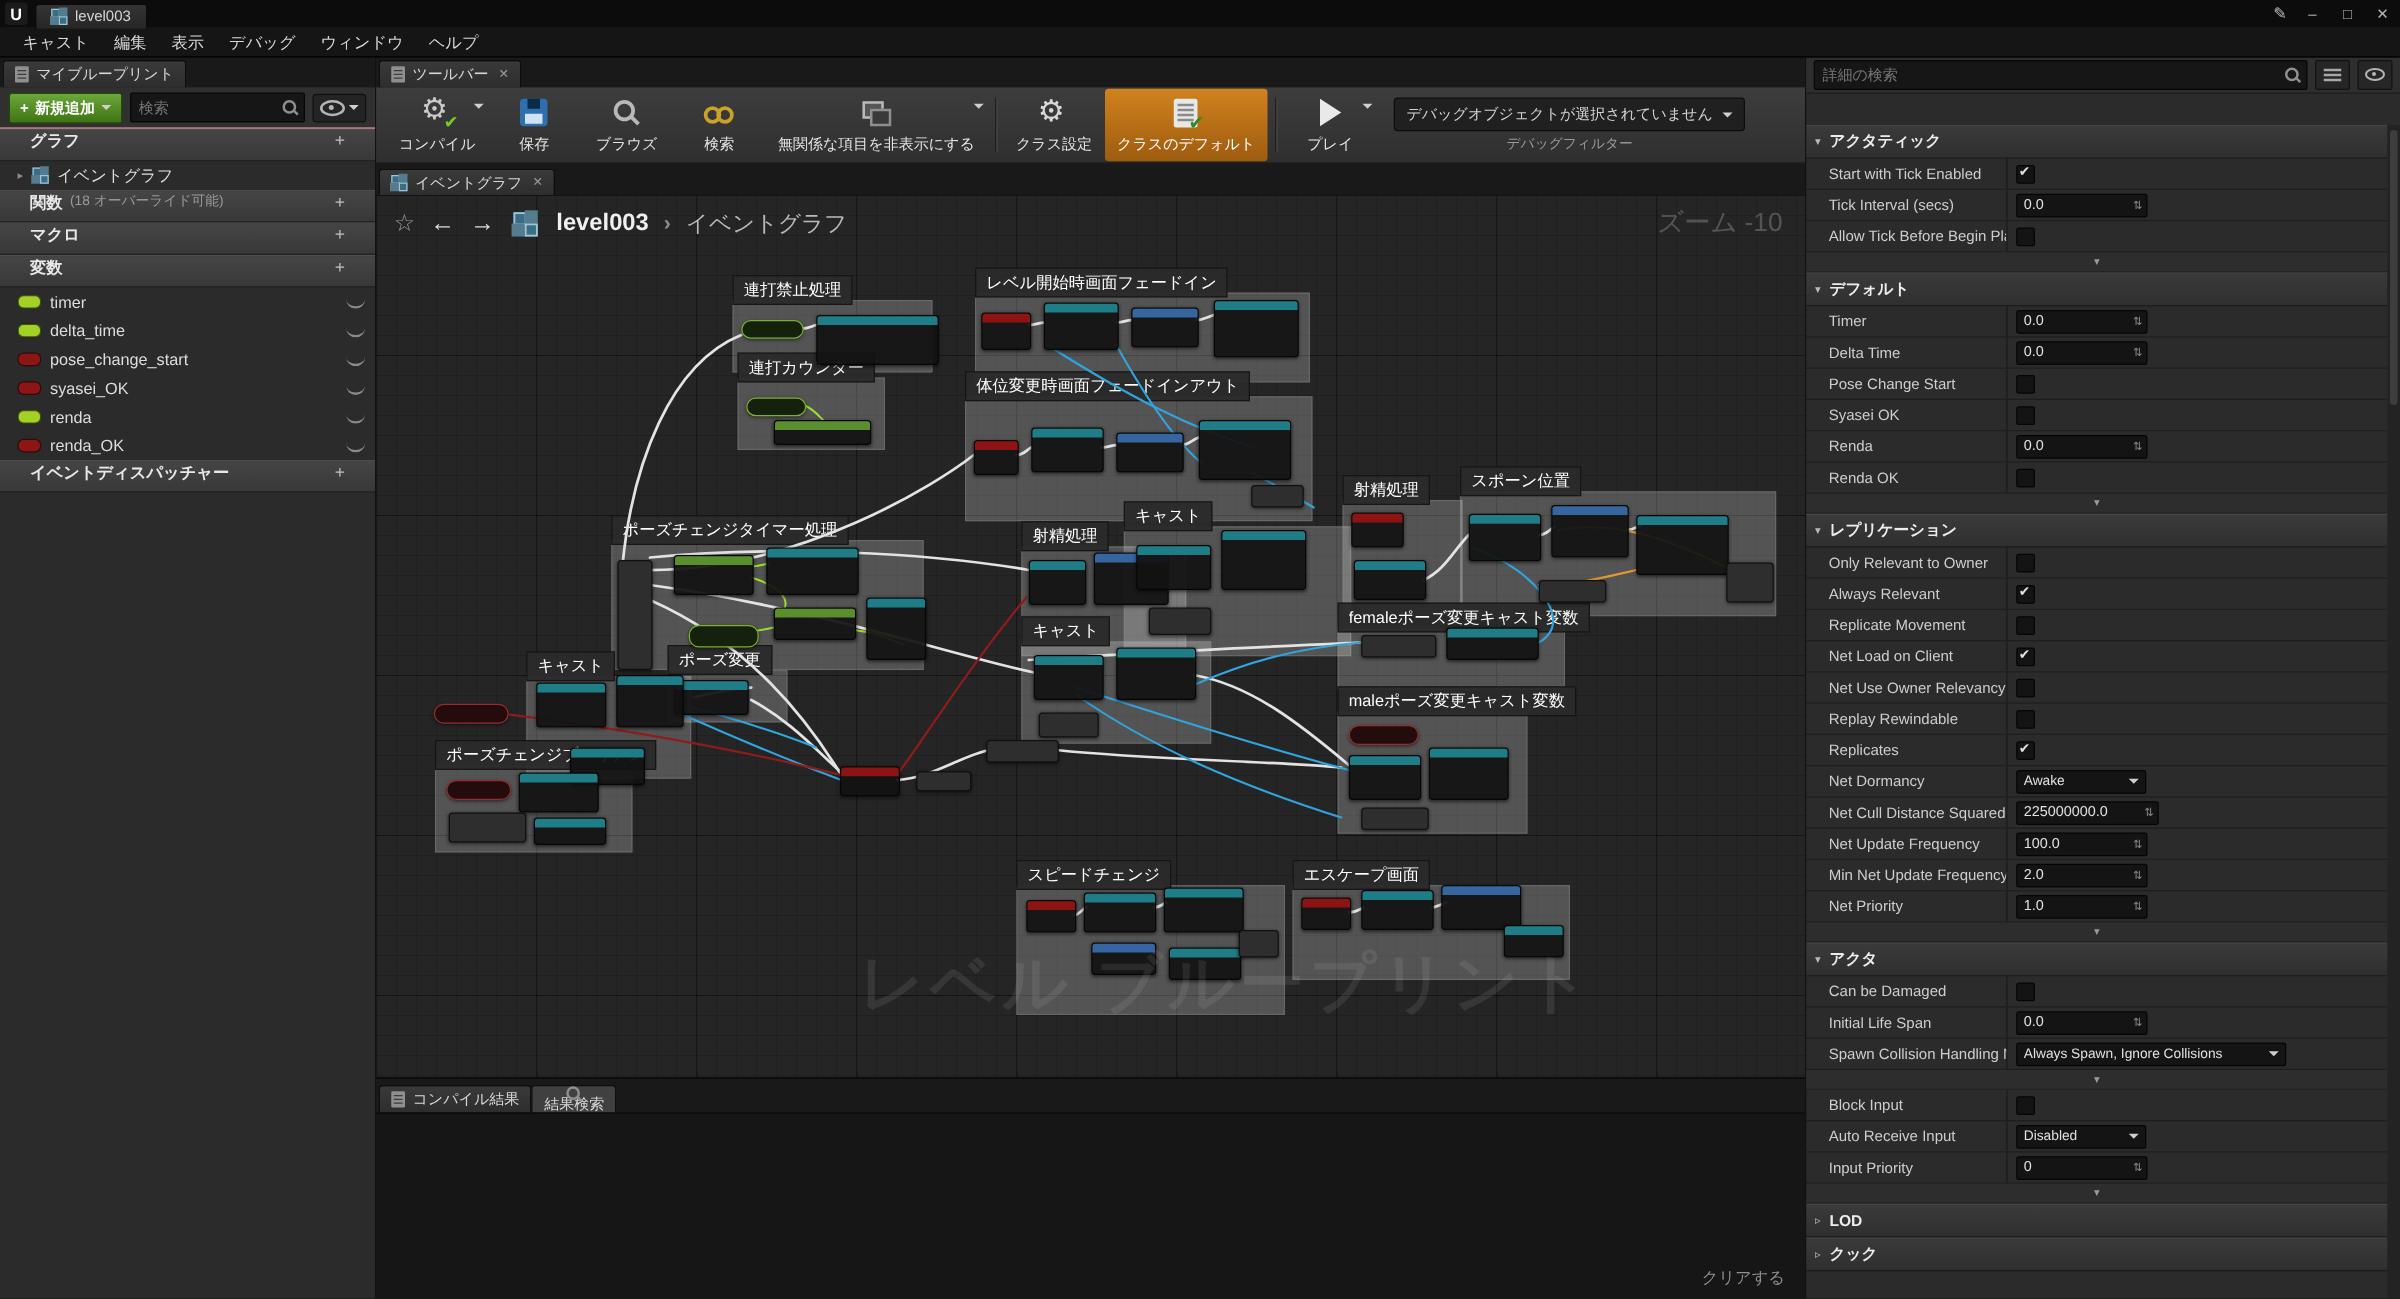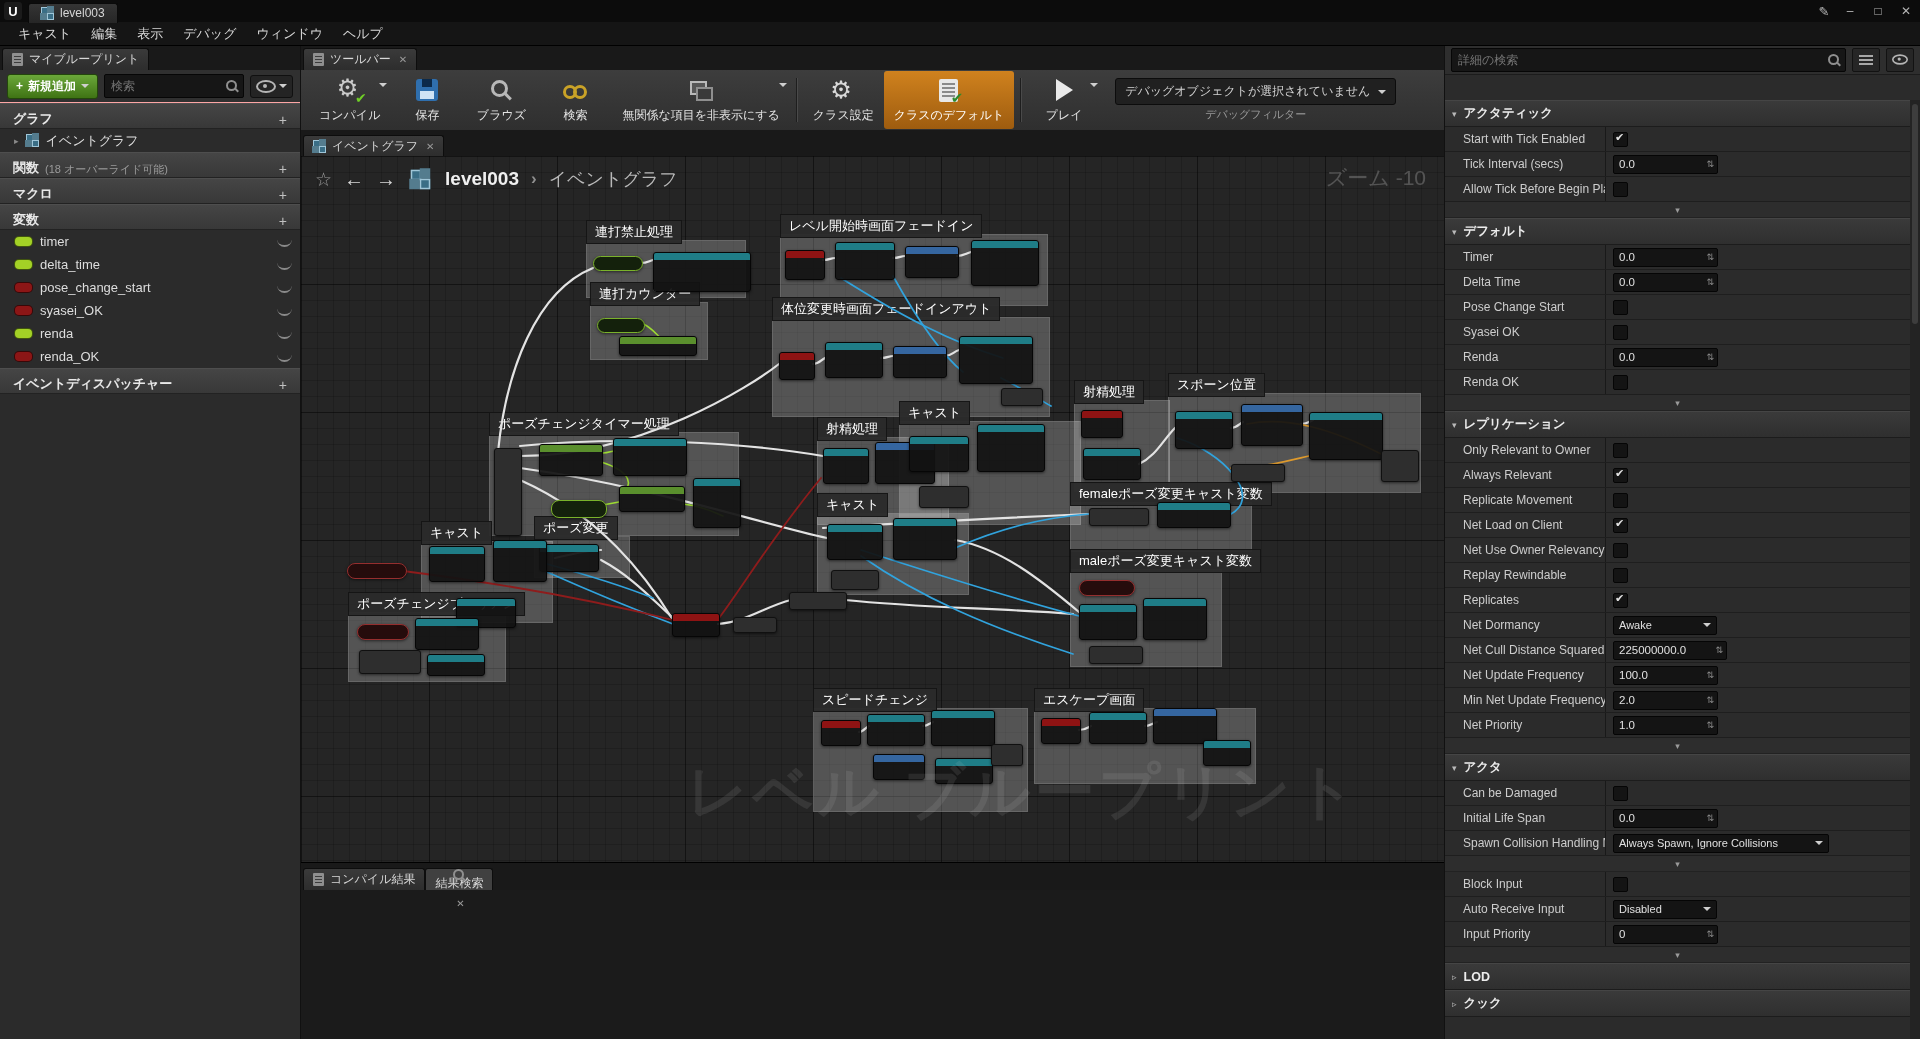--- a/index.html
+++ b/index.html
@@ -57,22 +57,22 @@
   .searchbox input{width:100%;box-sizing:border-box;background:#161616;border:1px solid #060606;border-radius:2px;
     color:#bbb;font-size:12px;padding:4px 22px 4px 6px;outline:none;font-family:inherit;}
   .i-mag{width:12px;height:12px;position:relative;}
   .i-mag::before{content:"";position:absolute;left:0;top:0;width:7px;height:7px;border:2px solid #8f8f8f;border-radius:50%;}
   .i-mag::after{content:"";position:absolute;left:8px;top:9px;width:5px;height:2px;background:#8f8f8f;transform:rotate(45deg);}
   .searchbox .i-mag{position:absolute;right:6px;top:6px;}
   .btn-eye{display:flex;align-items:center;gap:3px;background:#242424;border:1px solid #101010;border-radius:3px;padding:4px 5px;}
   .i-eye{width:16px;height:9px;border:2px solid #b5b5b5;border-radius:50%;position:relative;}
   .i-eye::after{content:"";position:absolute;left:5px;top:2px;width:4px;height:4px;background:#b5b5b5;border-radius:50%;}
 
-  .lp-header{display:flex;align-items:flex-end;height:24px;background:linear-gradient(#454545,#383838);
-    border-bottom:1px solid #222;border-top:1px solid #4e4e4e;padding:0 13px;}
+  .lp-header{display:flex;align-items:flex-start;height:24px;background:linear-gradient(#454545,#383838);
+    border-bottom:1px solid #222;border-top:1px solid #4e4e4e;padding:0 24px;}
   .lp-title{font-size:13px;font-weight:bold;color:#e8e8e8;}
   .lp-suffix{font-size:11px;color:#9a9a9a;margin-left:6px;}
   .lp-plus{margin-left:auto;color:#c0c0c0;font-size:14px;}
   .lp-plus::before{content:"+";}
   .lp-item{display:flex;align-items:center;height:23px;padding:0 8px 0 14px;gap:7px;}
   .exp{color:#8a8a8a;font-size:9px;}
   .exp::before{content:"▸";}
   .lp-label{font-size:13px;color:#dddddd;}
   .var-pill{width:17px;height:9px;border-radius:5px;border:1px solid rgba(0,0,0,.6);}
   .i-eyeclosed{margin-left:auto;width:15px;height:8px;border-bottom:2px solid #8a8a8a;border-radius:0 0 9px 9px;}
@@ -128,21 +128,21 @@
   .i-star::before{content:"☆";}
   .nav-arrow{color:#d8d8d8;font-size:20px;font-weight:bold;}
   .nav-back::before{content:"←";}
   .nav-fwd::before{content:"→";}
   .bc-bp{transform:scale(1.5);margin:0 6px;}
   .bc-root{font-size:19px;font-weight:bold;color:#f0f0f0;}
   .bc-sep{color:#8f8f8f;font-size:17px;font-weight:bold;}
   .bc-sep::before{content:"›";}
   .bc-current{font-size:18px;color:#b9b9b9;}
   .zoom-label{position:absolute;right:18px;top:8px;font-size:21px;color:rgba(255,255,255,.22);z-index:10;}
-  .watermark{position:absolute;left:386px;top:596px;font-size:60px;font-weight:bold;letter-spacing:4px;
+  .watermark{position:absolute;left:386px;top:596px;font-size:52px;font-weight:bold;letter-spacing:4px;
     color:rgba(220,220,220,.10);white-space:nowrap;z-index:4;pointer-events:none;}
   .gcomment{position:absolute;z-index:1;}
   .gc-title{display:inline-block;background:rgba(42,42,42,.95);border:1px solid rgba(0,0,0,.5);
     padding:2px 8px;font-size:13px;color:#fff;white-space:nowrap;position:relative;z-index:2;}
   .gc-body{position:absolute;left:0;right:0;top:20px;bottom:0;background:rgba(255,255,255,.22);
     border:1px solid rgba(140,140,140,.35);}
   .wires{position:absolute;left:0;top:0;z-index:2;pointer-events:none;}
   .wires path{fill:none;stroke-linecap:round;}
   .w-exec{stroke:#e3e3e3;stroke-width:2.2;}
   .w-obj{stroke:#31a3dd;stroke-width:1.7;}
@@ -618,20 +618,23 @@
           <div class="tab">
             <div class="i-doc icon"></div>
             <div>コンパイル結果</div>
           </div>
           <div class="tab" style="background: #404040; flex-direction: column;">
             <div class="i-mag icon"></div>
             <div>結果検索</div>
             <div class="x icon"></div>
           </div>
         </div>
+      <div class="content">
+        <div class="clear-link">クリアする</div>
+      </div>
     </div>
   </div>
 
   <div class="right-panel">
     <div class="rp-search">
       <div class="searchbox">
         <input type="text" placeholder="詳細の検索" style="">
         <span class="i-mag icon"></span>
       </div>
       <div class="rp-iconbtn">

